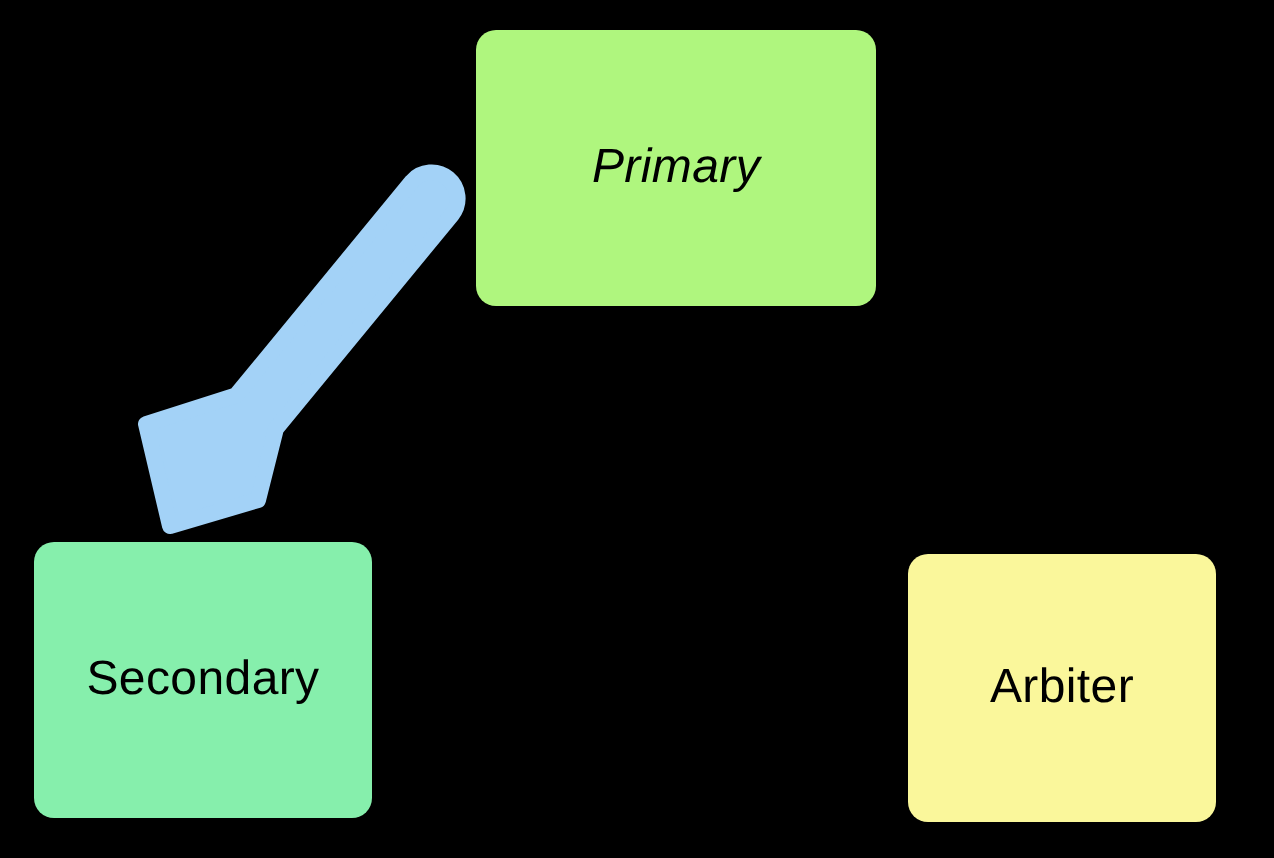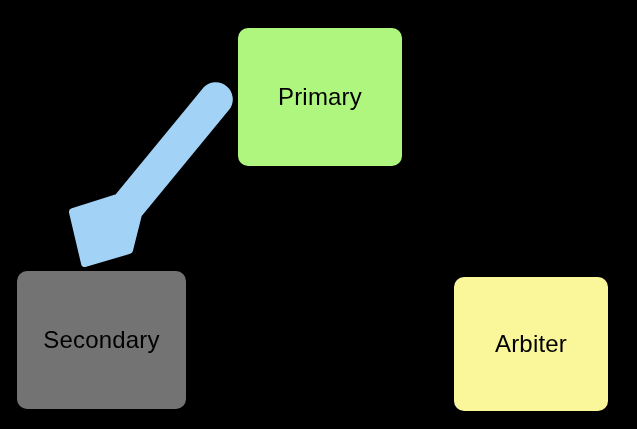--- a/index.html
+++ b/index.html
@@ -20,21 +20,21 @@
     display: flex;
     align-items: center;
     justify-content: center;
     box-sizing: border-box;
   }
   .node .label {
     font-size: 24px;
     line-height: 1;
     letter-spacing: 0.2px;
   }
-  .node-primary   { left: 238px; top: 28px;  width: 164px; height: 138px; }
+  .node-primary   { left: 238px; top: 15px;  width: 200px; height: 138px; font-style: italic; }
   .node-secondary { left: 17px;  top: 271px; width: 169px; height: 138px; }
   .node-arbiter   { left: 454px; top: 277px; width: 154px; height: 134px; }
   .arrow-layer {
     position: absolute;
     left: 0; top: 0;
     width: 637px;
     height: 429px;
     pointer-events: none;
   }
 </style>
@@ -52,21 +52,21 @@
              L 138 214.3
              L 226 107.3
              A 13 13 0 0 0 206 90.7
              Z" style="color: rgb(163, 210, 247);"></path>
   </svg>
 
   <div class="node node-primary" style="background-color: rgb(175, 246, 126);">
     <span class="label" style="color: rgb(0, 0, 0);">Primary</span>
   </div>
 
-  <div class="node node-secondary" style="background-color: #737373;">
+  <div class="node node-secondary" style="background-color: #86efac;">
     <span class="label" style="color: rgb(0, 0, 0);">Secondary</span>
   </div>
 
   <div class="node node-arbiter" style="background-color: rgb(250, 247, 155);">
     <span class="label" style="color: rgb(0, 0, 0);">Arbiter</span>
   </div>
 
 </div>
 
 </body></html>

